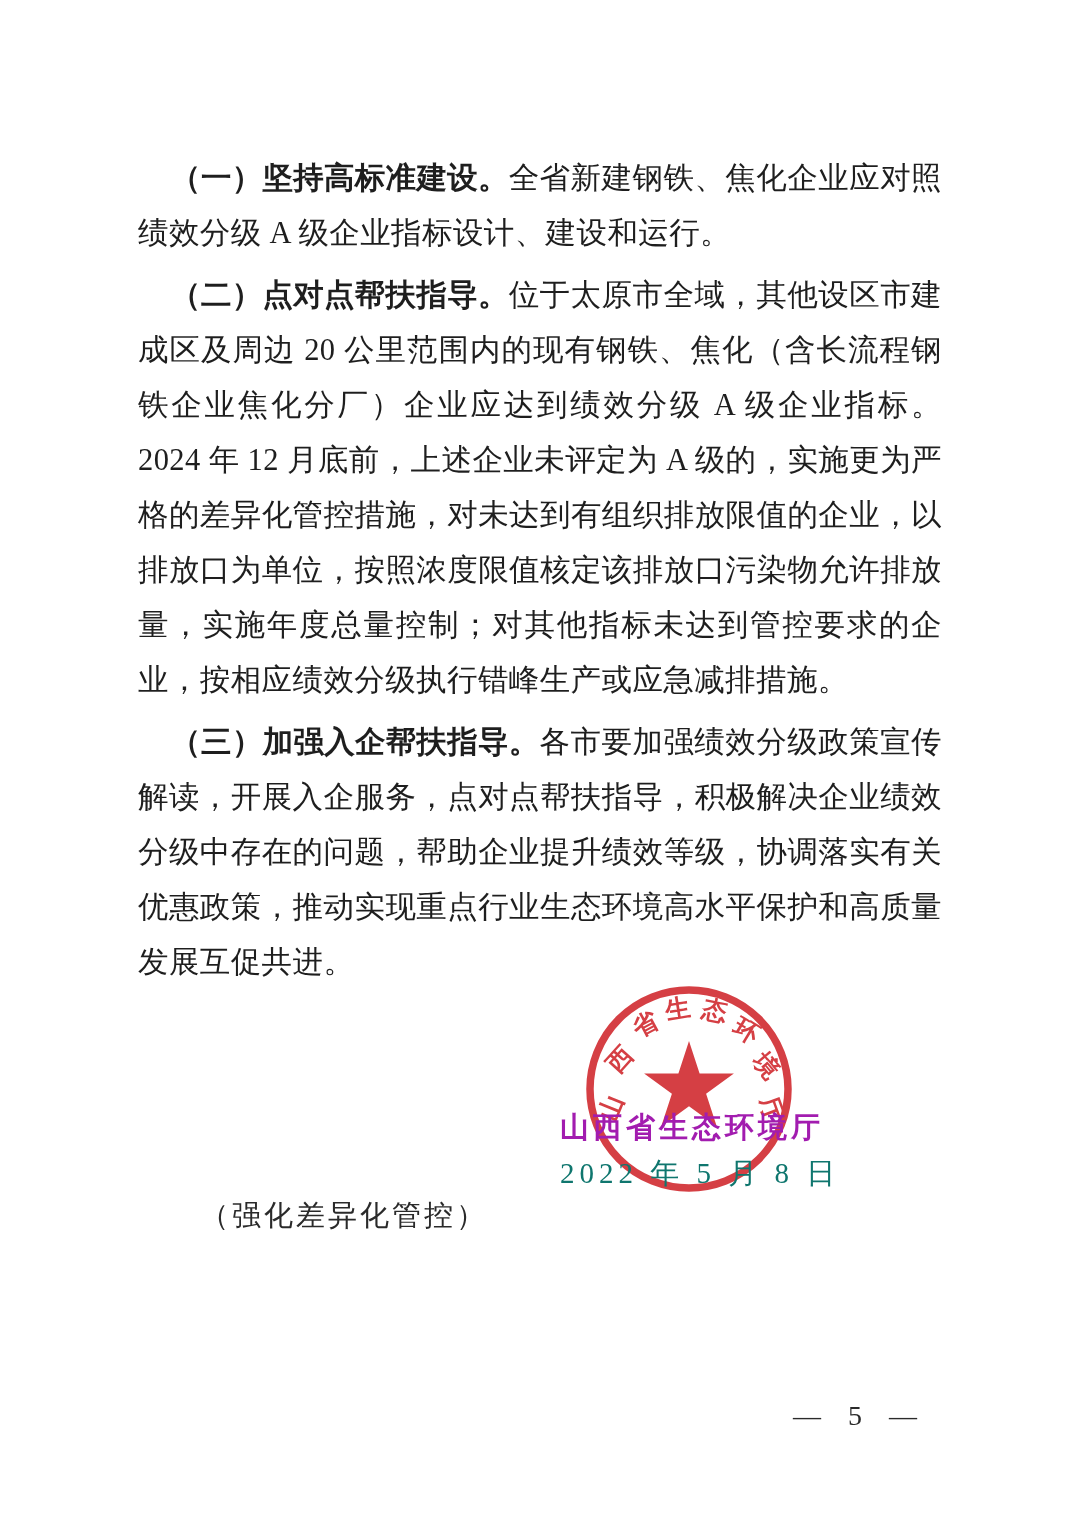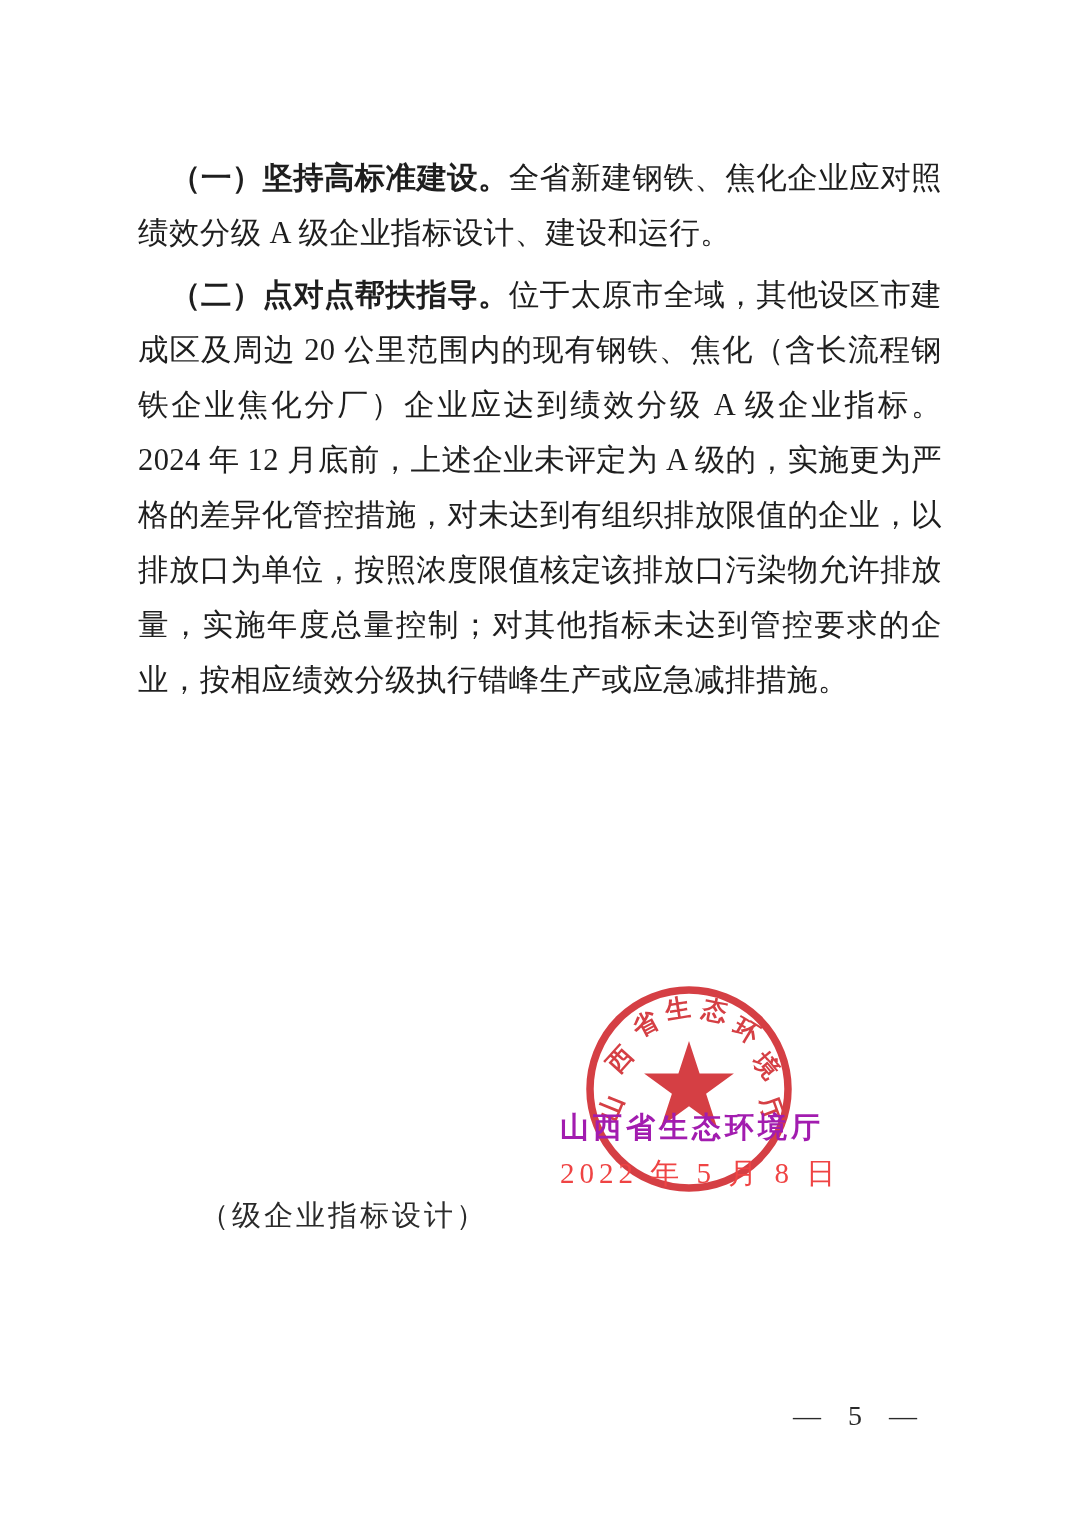--- a/index.html
+++ b/index.html
@@ -62,21 +62,21 @@
     color: #a21caf;
     white-space: nowrap;
     position: relative;
     z-index: 3;
     font-weight: bold;
   }
   .sign-date {
     font-size: 29px;
     line-height: 46px;
     letter-spacing: 5px;
-    color: #ef4444;
+    color: #0f766e;
     white-space: nowrap;
     position: relative;
     z-index: 3;
   }
 
   
   .seal {
     position: absolute;
     left: 583px;
     top: 983px;
@@ -122,20 +122,23 @@
   <div class="body-area">
 
     <p class="para">
       <span class="indent">&nbsp;&nbsp;&nbsp;&nbsp;</span><span class="head">（一）坚持高标准建设。</span><span>全省新建钢铁、焦化企业应对照绩效分级 A 级企业指标设计、建设和运行。</span>
     </p>
 
     <p class="para">
       <span class="indent">&nbsp;&nbsp;&nbsp;&nbsp;</span><span class="head">（二）点对点帮扶指导。</span><span>位于太原市全域，其他设区市建成区及周边 20 公里范围内的现有钢铁、焦化（含长流程钢铁企业焦化分厂）企业应达到绩效分级 A 级企业指标。2024 年 12 月底前，上述企业未评定为 A 级的，实施更为严格的差异化管控措施，对未达到有组织排放限值的企业，以排放口为单位，按照浓度限值核定该排放口污染物允许排放量，实施年度总量控制；对其他指标未达到管控要求的企业，按相应绩效分级执行错峰生产或应急减排措施。</span>
     </p>
 
+    <p class="para">
+      <span class="indent">&nbsp;&nbsp;&nbsp;&nbsp;</span><span class="head">（三）加强入企帮扶指导。</span><span>各市要加强绩效分级政策宣传解读，开展入企服务，点对点帮扶指导，积极解决企业绩效分级中存在的问题，帮助企业提升绩效等级，协调落实有关优惠政策，推动实现重点行业生态环境高水平保护和高质量发展互促共进。</span>
+    </p>
 
   </div>
 
   <div class="seal">
     <svg width="212" height="212" viewBox="0 0 212 212" xmlns="http://www.w3.org/2000/svg">
       <g opacity="0.88">
         <circle cx="106" cy="106" r="99" fill="none" stroke="#d0252b" stroke-width="7.5"></circle>
         <path d="M106 58 L116.6 90.6 L150.9 90.6 L123.1 110.8 L133.8 143.4 L106 123.2 L78.2 143.4 L88.9 110.8 L61.1 90.6 L95.4 90.6 Z" fill="#d0252b"></path>
         <g fill="#d0252b" font-family="DejaVu Sans, Liberation Sans, sans-serif" font-size="25" font-weight="700">
           <text transform="translate(36,128) rotate(-68)" text-anchor="middle">山</text>
@@ -149,19 +152,19 @@
         </g>
       </g>
     </svg>
   </div>
 
   <div class="sign-block">
     <div class="sign-line">山西省生态环境厅</div>
     <div class="sign-date">2022 年 5 月 8 日</div>
   </div>
 
-  <div class="public-note">（级企业指标设计）</div>
+  <div class="public-note">（强化差异化管控）</div>
 
   <div class="page-number">
     <span class="pn-inner">— 5 —</span>
   </div>
 
 </div>
 
 </body></html>

